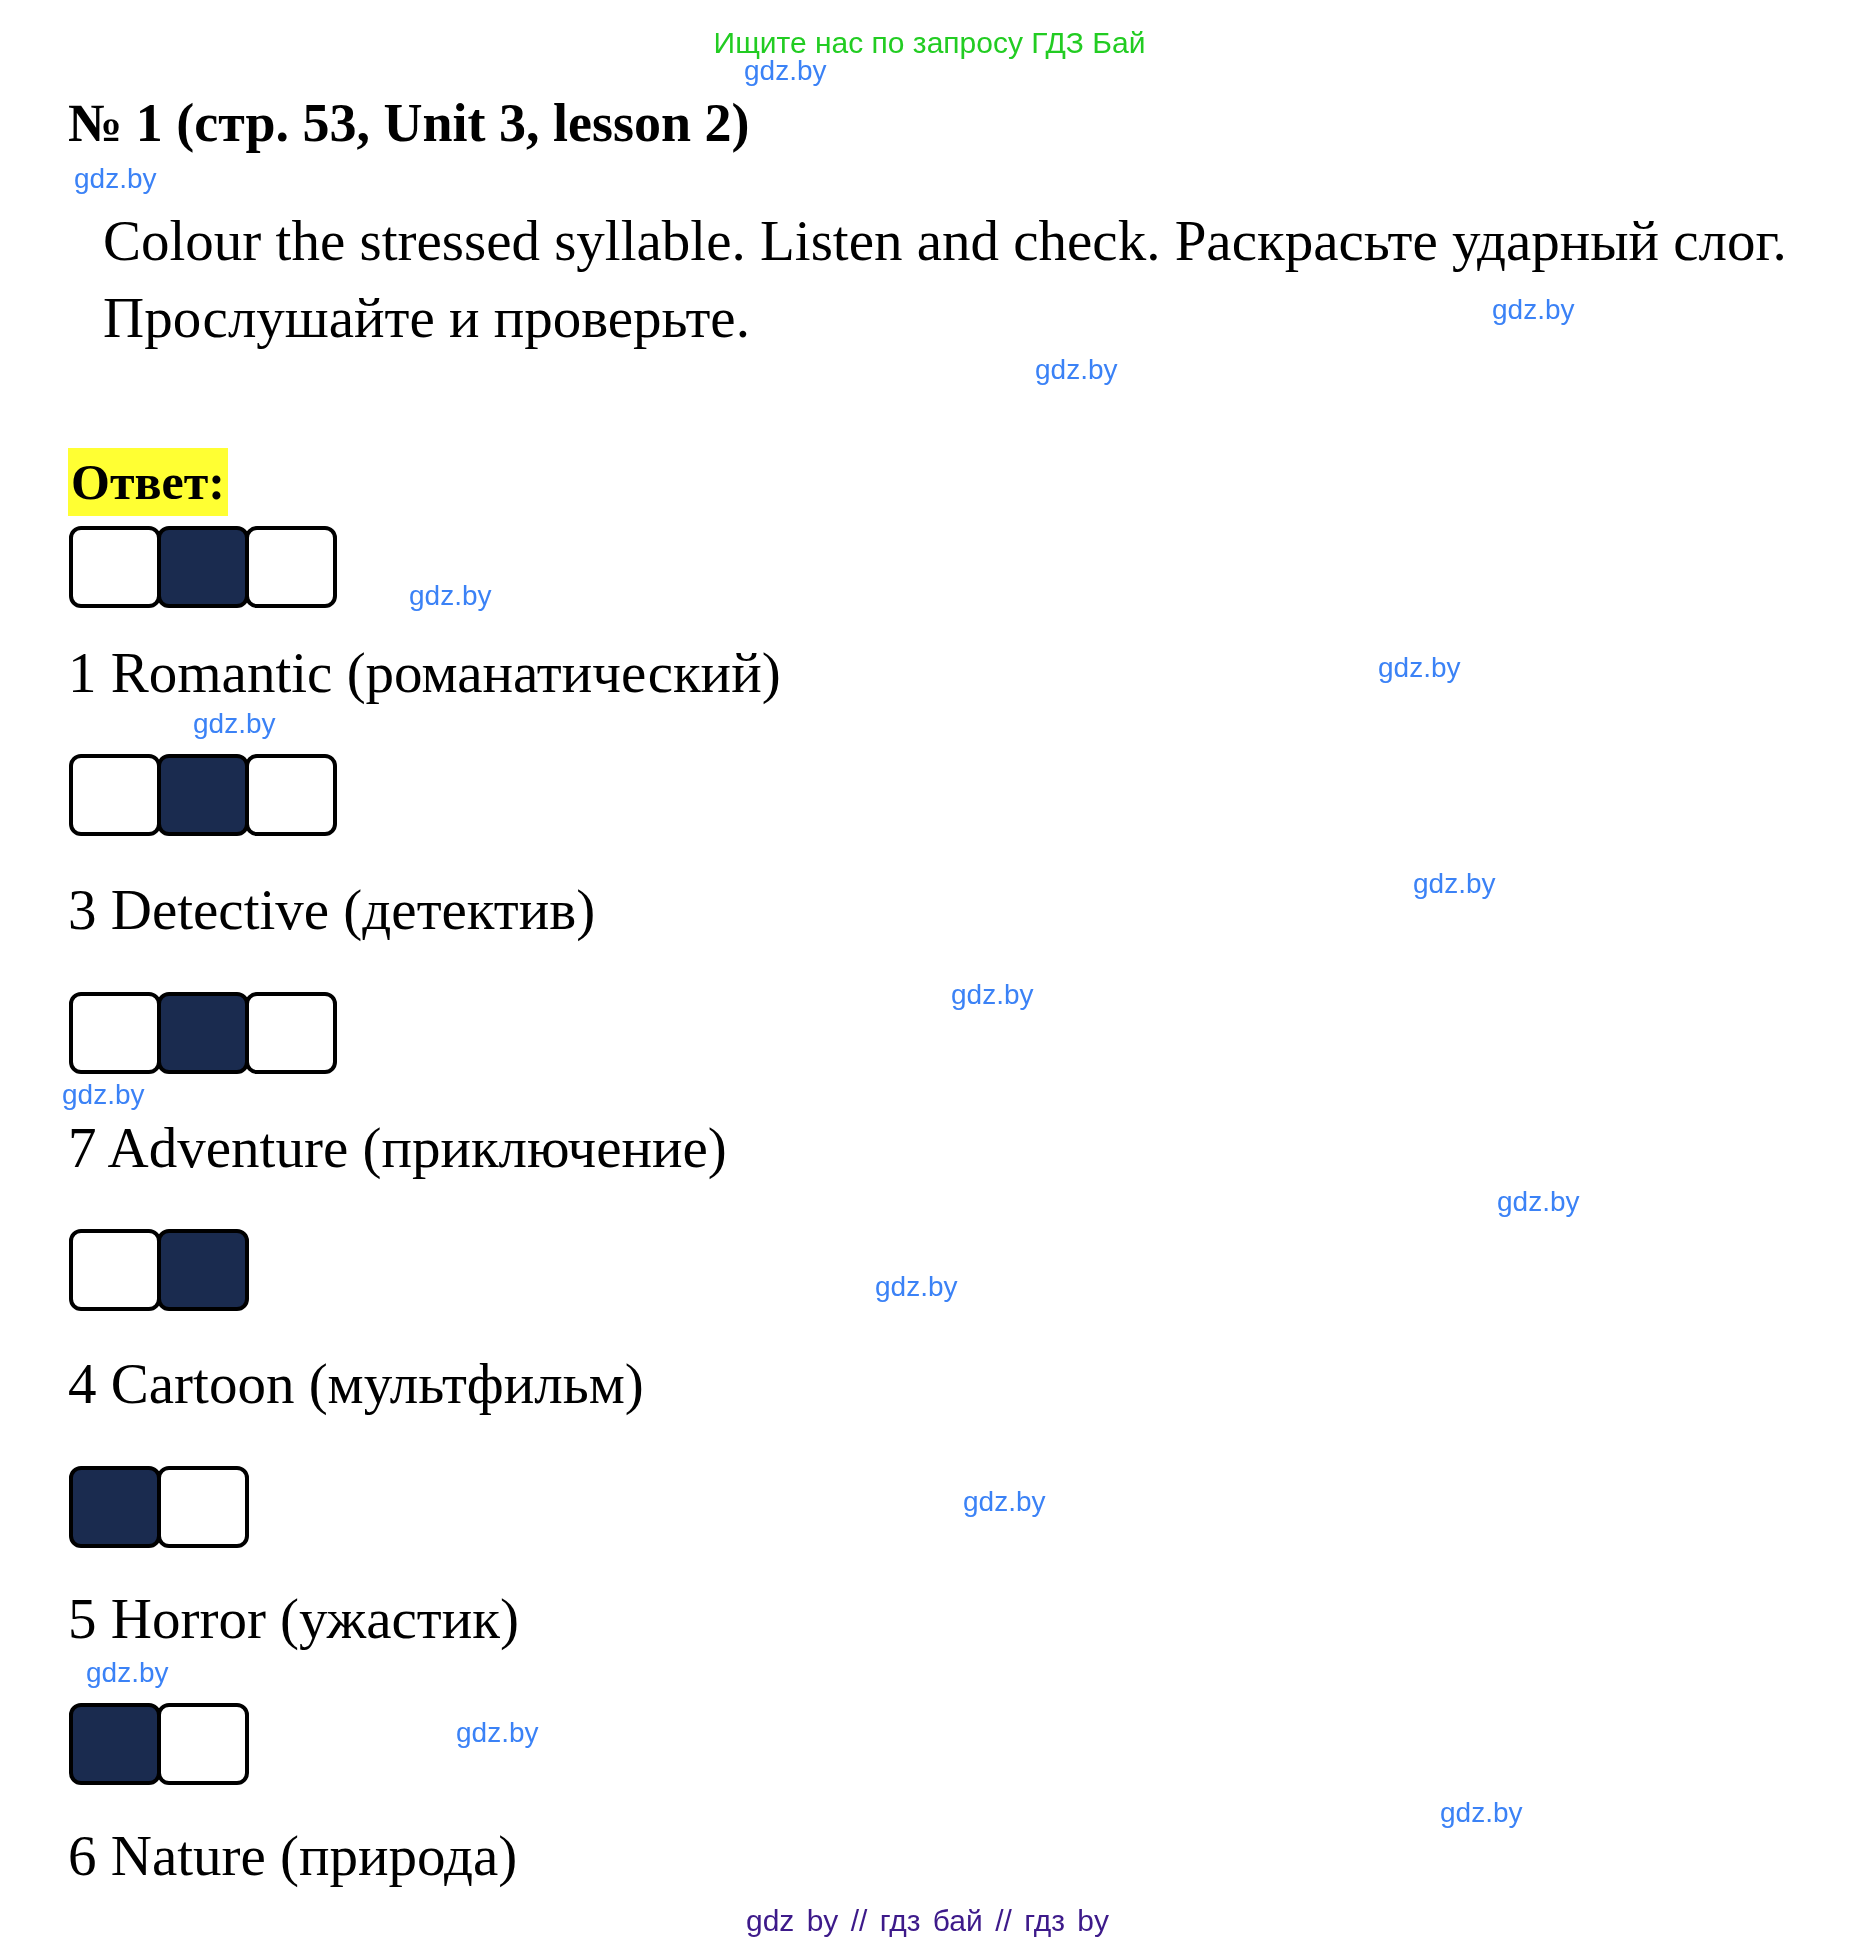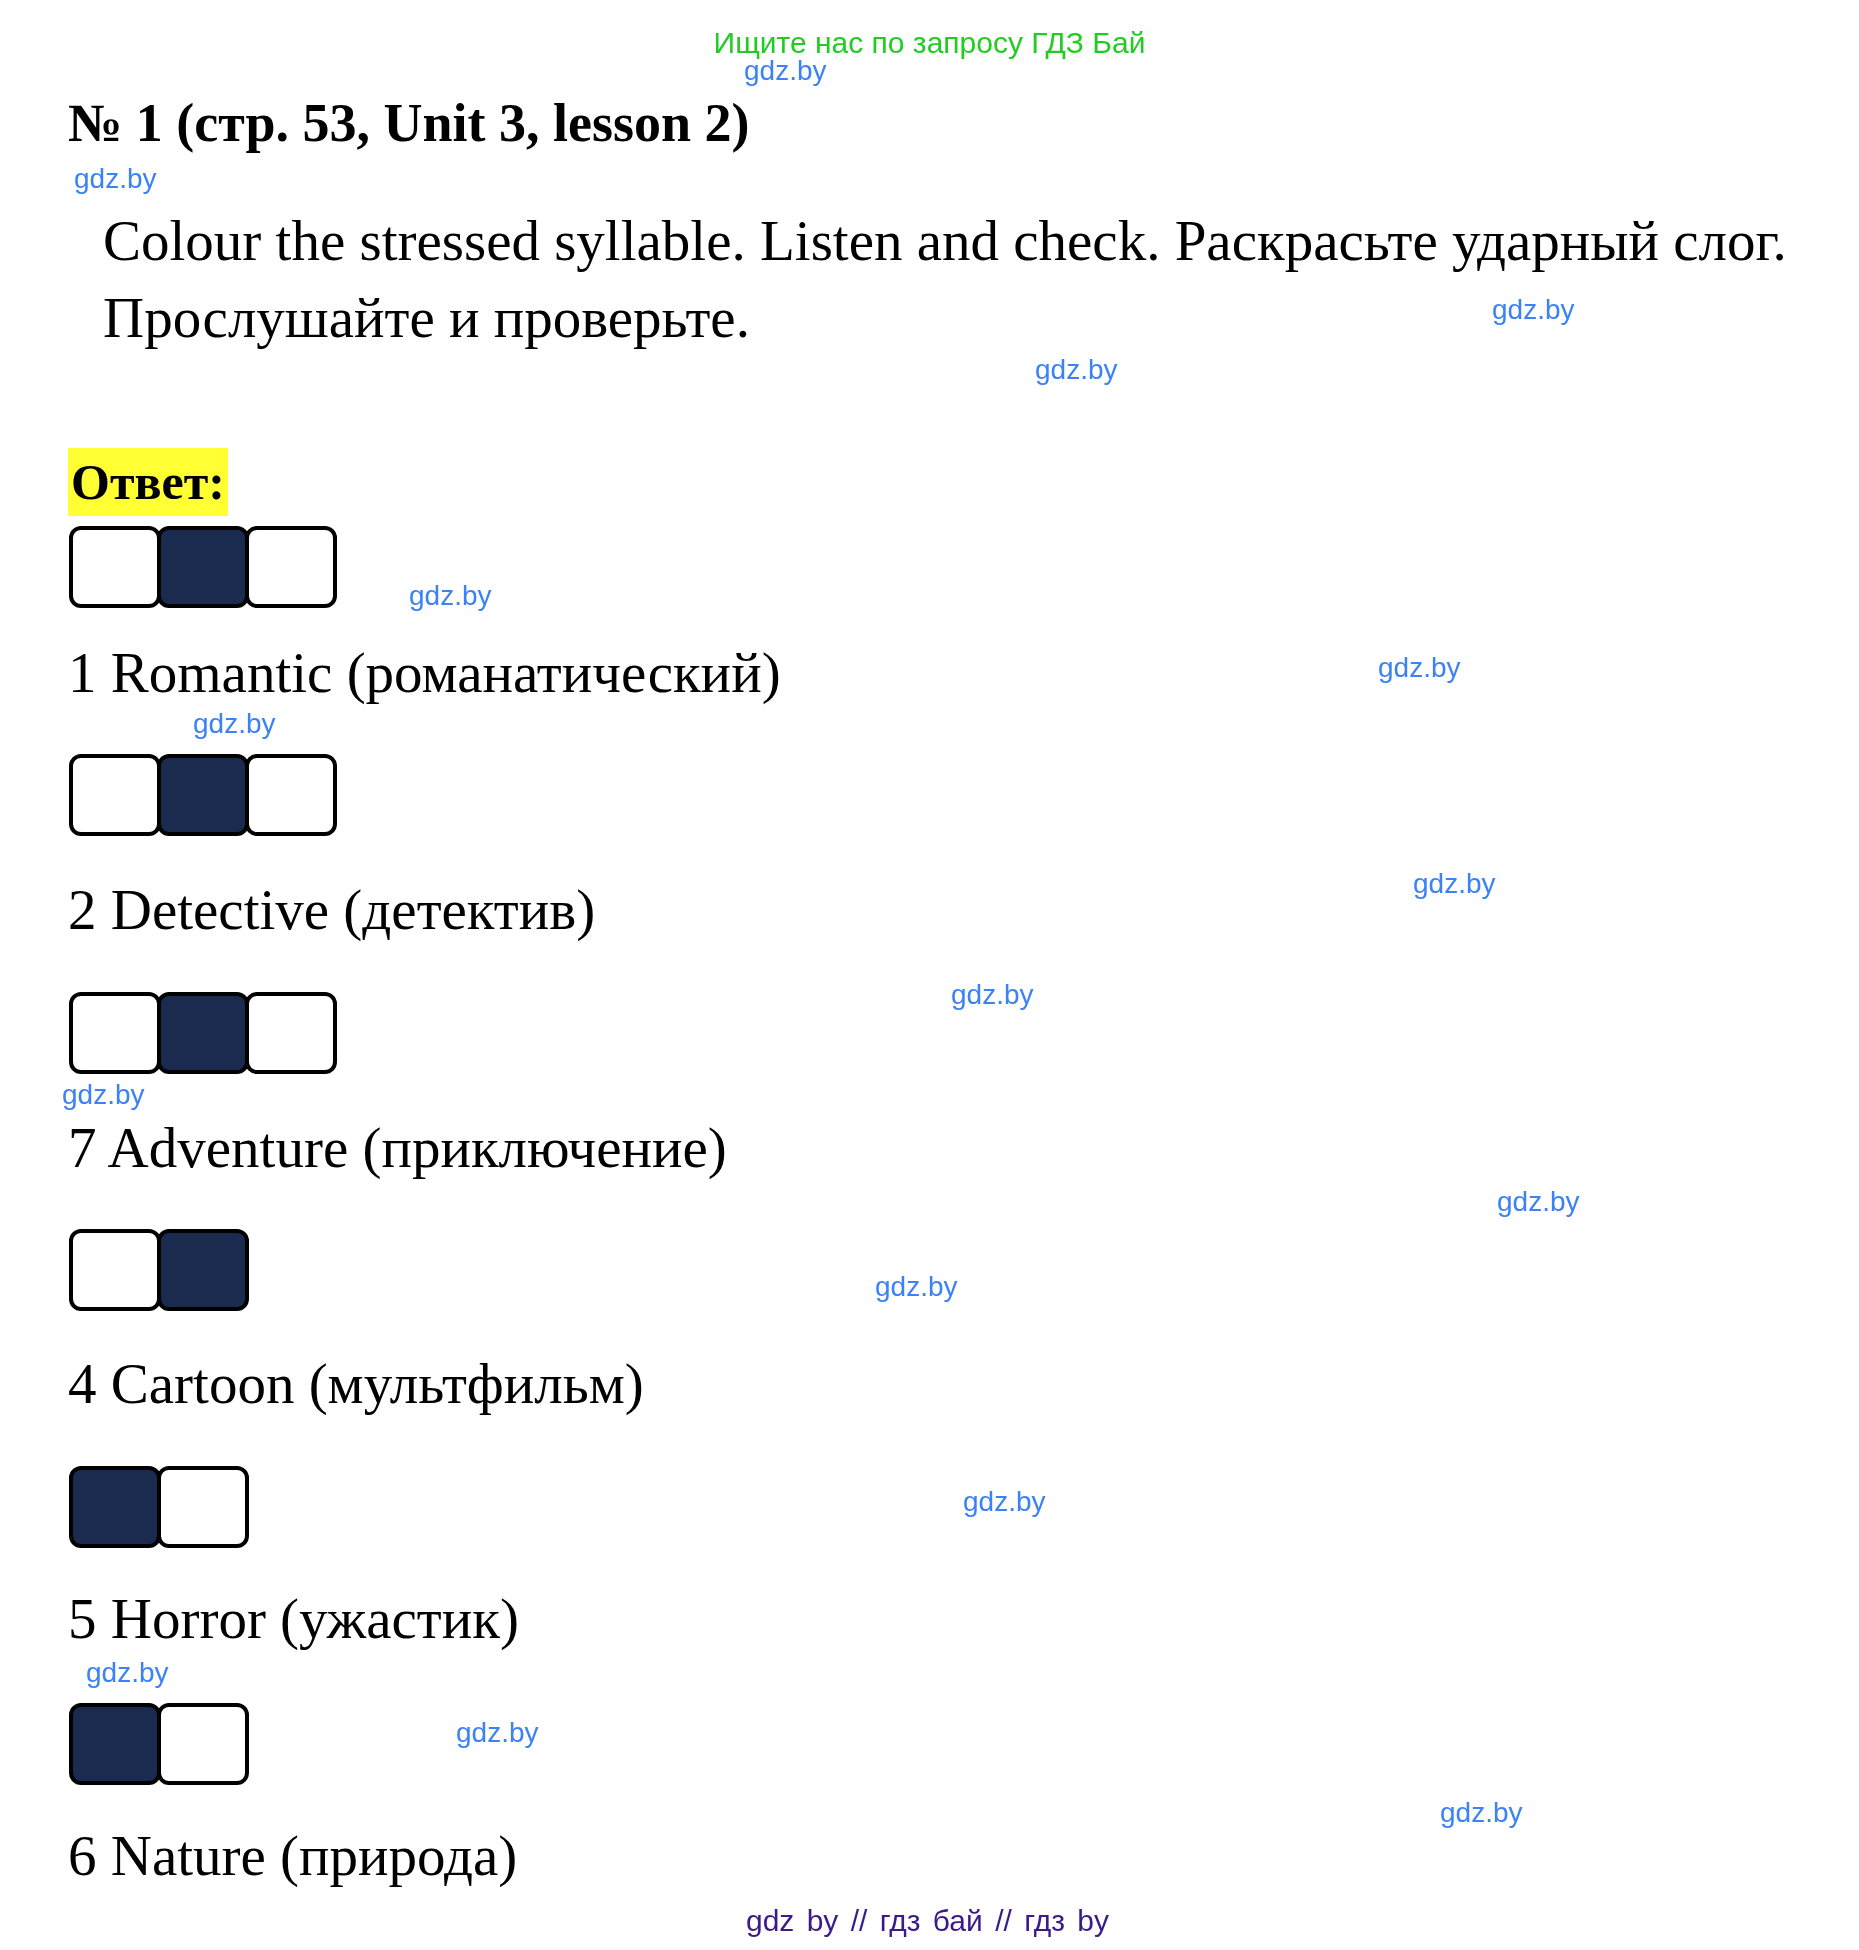--- a/index.html
+++ b/index.html
@@ -41,21 +41,21 @@
 <div class="abs item" style="top:640px">1 Romantic (романатический)</div>
 <div class="abs wm" style="left:1378px;top:653px">gdz.by</div>
 <div class="abs wm" style="left:193px;top:709px">gdz.by</div>
 
 <div class="abs boxes" style="top:754px">
   <div class="box"></div>
   <div class="box on"></div>
   <div class="box"></div>
 </div>
 <div class="abs wm" style="left:1413px;top:869px">gdz.by</div>
-<div class="abs item" style="top:877px">2 Detective (детектив)</div>
+<div class="abs item" style="top:877px">3 Detective (детектив)</div>
 <div class="abs wm" style="left:951px;top:980px">gdz.by</div>
 
 <div class="abs boxes" style="top:992px">
   <div class="box"></div>
   <div class="box on"></div>
   <div class="box"></div>
 </div>
 <div class="abs wm" style="left:62px;top:1080px">gdz.by</div>
 <div class="abs item" style="top:1115px">7 Adventure (приключение)</div>
 <div class="abs wm" style="left:1497px;top:1187px">gdz.by</div>

